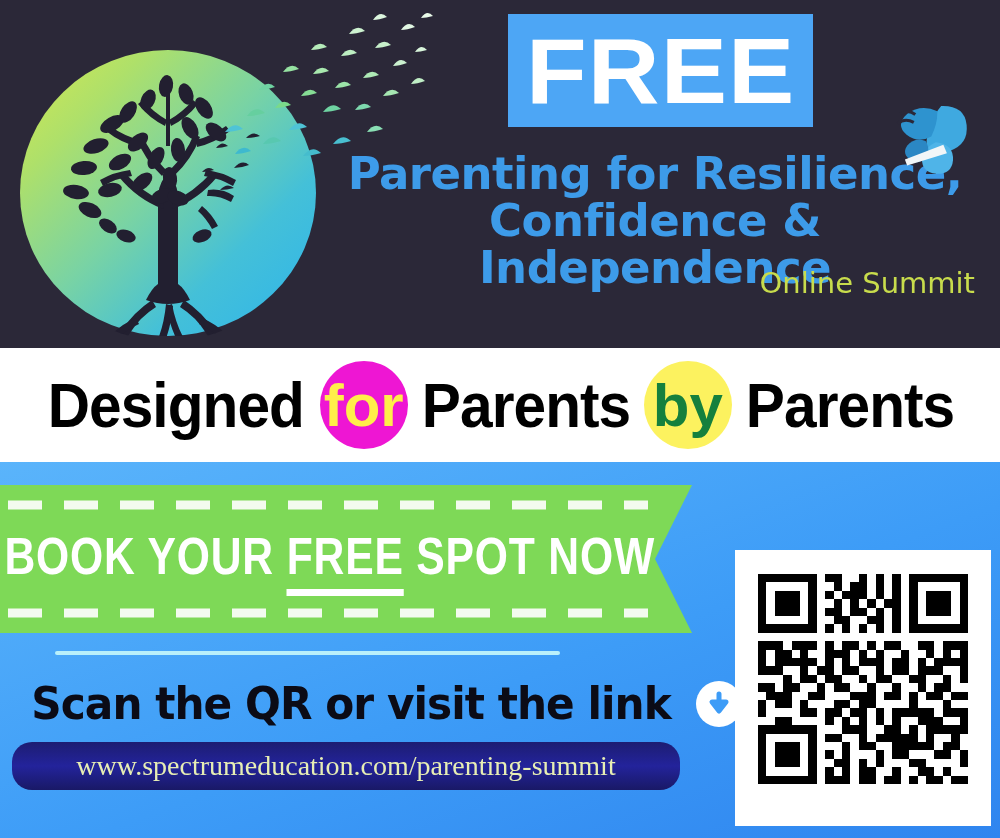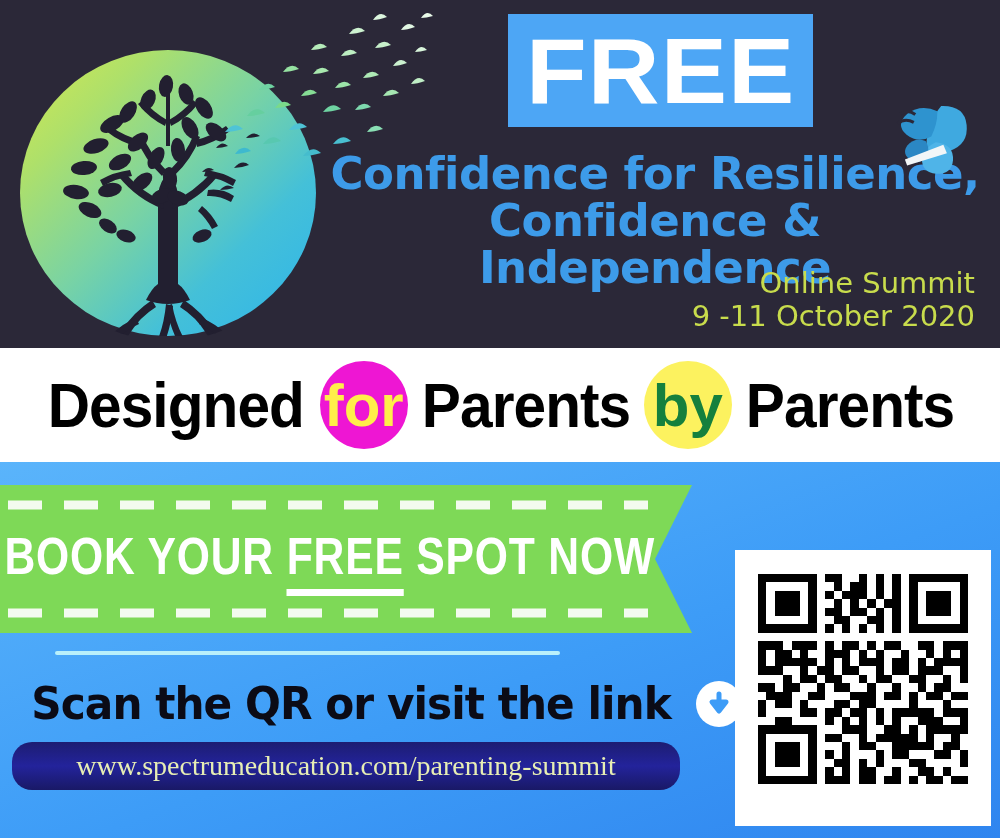--- a/index.html
+++ b/index.html
@@ -236,27 +236,26 @@
         <path d="M88 152 q9 -12 18 -3 q-10 3 -18 3z" fill="#45bccd"></path>
         <path d="M152 128 q8 -11 16 -3 q-9 3 -16 3z" fill="#8adfb4"></path>
       </g>
     </svg>
 
     <div class="free-box">
       <span>FREE</span>
     </div>
 
     <div class="title">
-      <span class="l1">Confidence for Resilience,</span>
+      <span class="l1">Parenting for Resilience,</span>
       <span class="l2">Confidence &amp; Independence</span>
     </div>
 
     <div class="summit">
       <span>Online Summit</span>
-      <span>9 -11 October 2020</span>
     </div>
 
     <svg class="butterfly" viewBox="0 0 100 92">
       <g transform="rotate(18 50 46)">
         <path d="M52 16 q22 -8 30 10 q8 18 -8 30 q-14 10 -24 2 q-6 -22 2 -42z" fill="#3fa9e0"></path>
         <path d="M50 22 q-18 -2 -28 12 q-8 14 6 20 q14 5 24 -6 q2 -14 -2 -26z" fill="#2e93cf"></path>
         <path d="M58 52 q18 -4 22 12 q3 14 -12 18 q-14 3 -18 -10 q-1 -12 8 -20z" fill="#4fb4e8"></path>
         <path d="M48 54 q-12 0 -16 10 q-3 10 8 13 q10 2 14 -8 q1 -9 -6 -15z" fill="#2b87c4"></path>
         <path d="M34 78 l32 -26 l6 7 l-34 24 z" fill="#f2f6f8"></path>
         <path d="M30 32 q-9 -3 -14 4" stroke="#2b2838" stroke-width="3" fill="none"></path>

